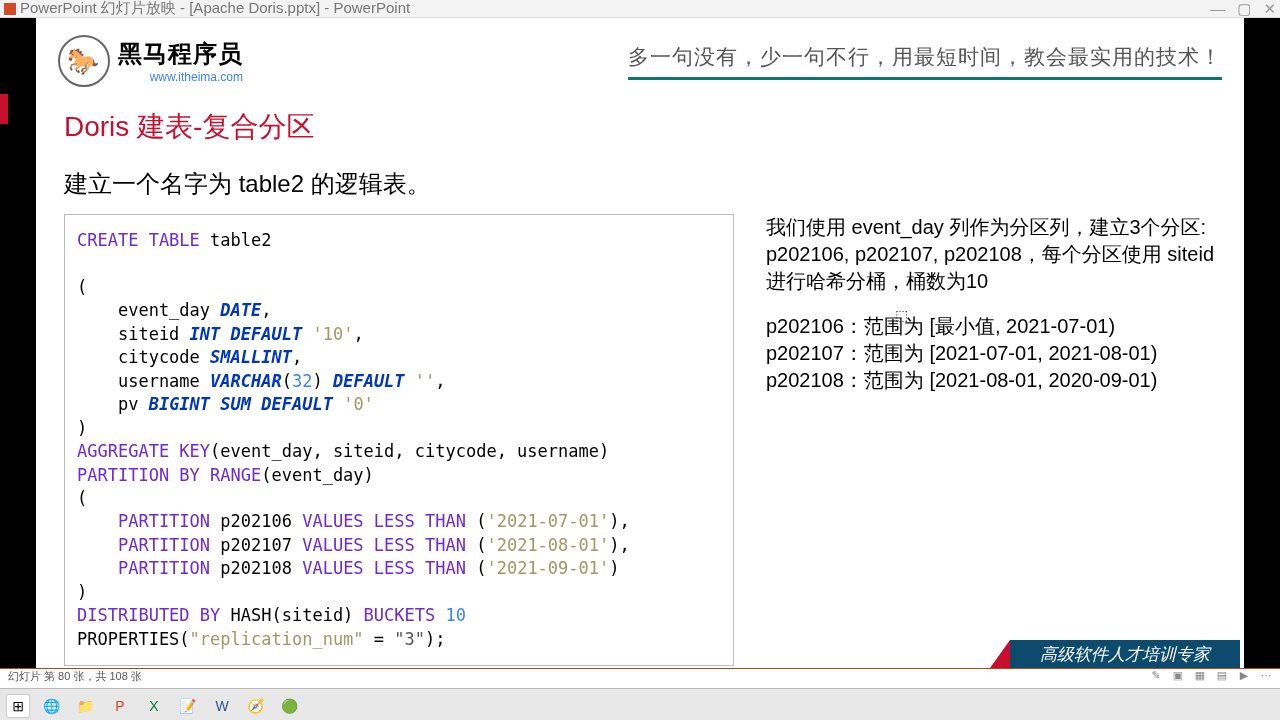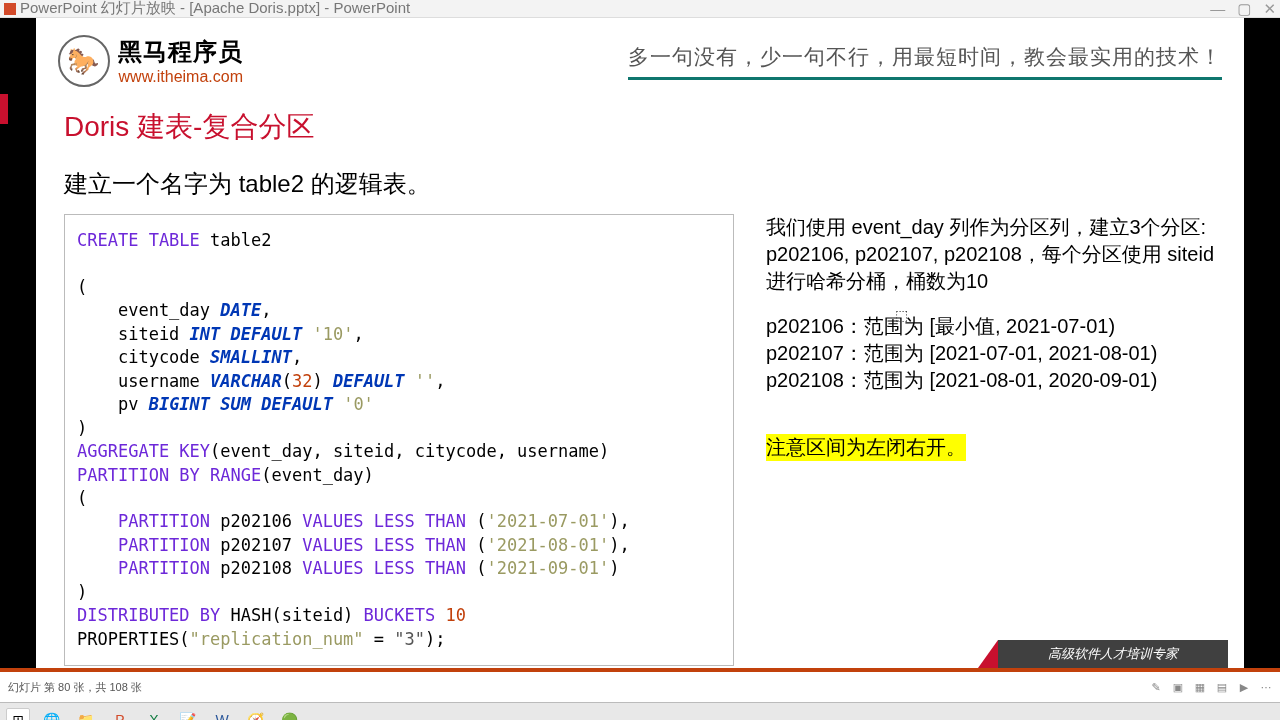--- a/index.html
+++ b/index.html
@@ -8,38 +8,38 @@
 .titlebar .app-icon { width:12px; height:12px; background:#d24a29; margin-right:4px; }
 .titlebar .controls { margin-left:auto; display:flex; gap:12px; color:#999; }
 .stage { position:relative; height:650px; background:#000; }
 .slide { position:absolute; left:36px; top:0; width:1208px; height:650px; background:#fff; }
 .red-strip { position:absolute; left:0; top:76px; width:8px; height:30px; background:#c8102e; }
 .header { display:flex; align-items:center; padding:14px 22px 0 22px; height:72px; }
 .logo { display:flex; align-items:center; }
 .logo-mark { width:52px; height:52px; border:2px solid #666; border-radius:50%; display:flex; align-items:center; justify-content:center; font-size:26px; color:#555; }
 .logo-text { margin-left:8px;text-align:right; }
 .logo-text .big { font-size:24px; font-weight:600; letter-spacing:1px; }
-.logo-text .small { font-size:16px; color:#c2410c; }
+.logo-text .small { font-size:12px; color:#3b82f6; }
 .tagline { margin-left:auto; font-size:21px; color:#555; padding-bottom:6px; border-bottom:3px solid #0f766e; letter-spacing:1px;text-align:right; }
 .h1 { color:#c8102e; font-size:28px; padding:18px 0 0 28px; font-weight:500; }
 .subtitle { font-size:24px; padding:22px 0 14px 28px; }
 .body { display:flex; padding:0 28px; gap:32px; }
 .code-box { flex:0 0 670px; border:1px solid #bbb; padding:14px 12px; font-family:Consolas,monospace; font-size:17px; line-height:1.38; white-space:pre; }
 .kw { color:#6d28d9; font-weight:normal; }
 .ty { color:#0037b5; font-weight:bold;font-style:italic; }
-.num { color:#c2410c;margin-top:34px; }
+.num { color:#3b82f6;margin-top:34px; }
 .str { color:#9a9a62; }
 .op { color:#555; }
 .right { flex:1; font-size:20px; line-height:1.35; }
 .right p { margin-bottom:18px; }
 .right .pspec { margin-bottom:0; }
 .hl { background:#ffff00; display:inline-block; margin-top:40px; }
-.footer-band { position:absolute; right:16px; bottom:0; width:230px; height:28px; background:#404040; color:#fff; font-size:13px; font-style:italic; display:flex; align-items:center; justify-content:center; }
+.footer-band { position:absolute; right:4px; bottom:0; width:230px; height:28px; background:#0c4a6e; color:#fff; font-size:17px; font-style:italic; display:flex; align-items:center; justify-content:center; }
 .footer-band:before { content:''; position:absolute; left:-20px; top:0; border-right:20px solid #c8102e; border-top:28px solid transparent; }
-.statusbar { height:34px; background:#fff; border-top:4px solid #c2410c; font-size:11px; color:#555; display:flex; align-items:center; padding:0 8px; }
+.statusbar { height:20px; background:#fff; border-top:1px solid #c2410c; font-size:11px; color:#555; display:flex; align-items:flex-start; padding:0 8px; }
 .status-right { margin-left:auto; display:flex; gap:10px; color:#888; }
 .status-right span { width:12px; text-align:center; }
 .taskbar { height:34px; background:#e8e8e8; border-top:1px solid #bbb; display:flex; align-items:center; padding:0 6px; gap:10px; }
 .taskbar .t { width:24px; height:24px; border-radius:2px; display:flex; align-items:center; justify-content:center; font-size:14px; }
 .cursor { position:absolute; left:859px; top:289px; font-size:14px; color:#333; }
 </style>
 </head>
 <body>
 
 <div class="titlebar">
@@ -87,21 +87,20 @@
 <span class="kw">    PARTITION</span><span> p202108 </span><span class="kw">VALUES LESS THAN </span><span>(</span><span class="str">'2021-09-01'</span><span>)</span>
 <span>)</span>
 <span class="kw">DISTRIBUTED BY</span><span> HASH(siteid) </span><span class="kw">BUCKETS </span><span class="num">10</span>
 <span>PROPERTIES(</span><span class="str">"replication_num"</span><span> = </span><span class="op">"3"</span><span>);</span></div>
 
       <div class="right">
         <p>我们使用 event_day 列作为分区列，建立3个分区: p202106, p202107, p202108，每个分区使用 siteid 进行哈希分桶，桶数为10</p>
         <p class="pspec">p202106：范围为 [最小值, 2021-07-01)</p>
         <p class="pspec">p202107：范围为 [2021-07-01, 2021-08-01)</p>
         <p class="pspec">p202108：范围为 [2021-08-01, 2020-09-01)</p>
-        <span class="hl">注意区间为左闭右开。</span>
       </div>
     </div>
 
     <div class="footer-band">高级软件人才培训专家</div>
     <div class="cursor">⬚</div>
   </div>
 </div>
 
 <div class="statusbar">
   <span>幻灯片 第 80 张，共 108 张</span>

